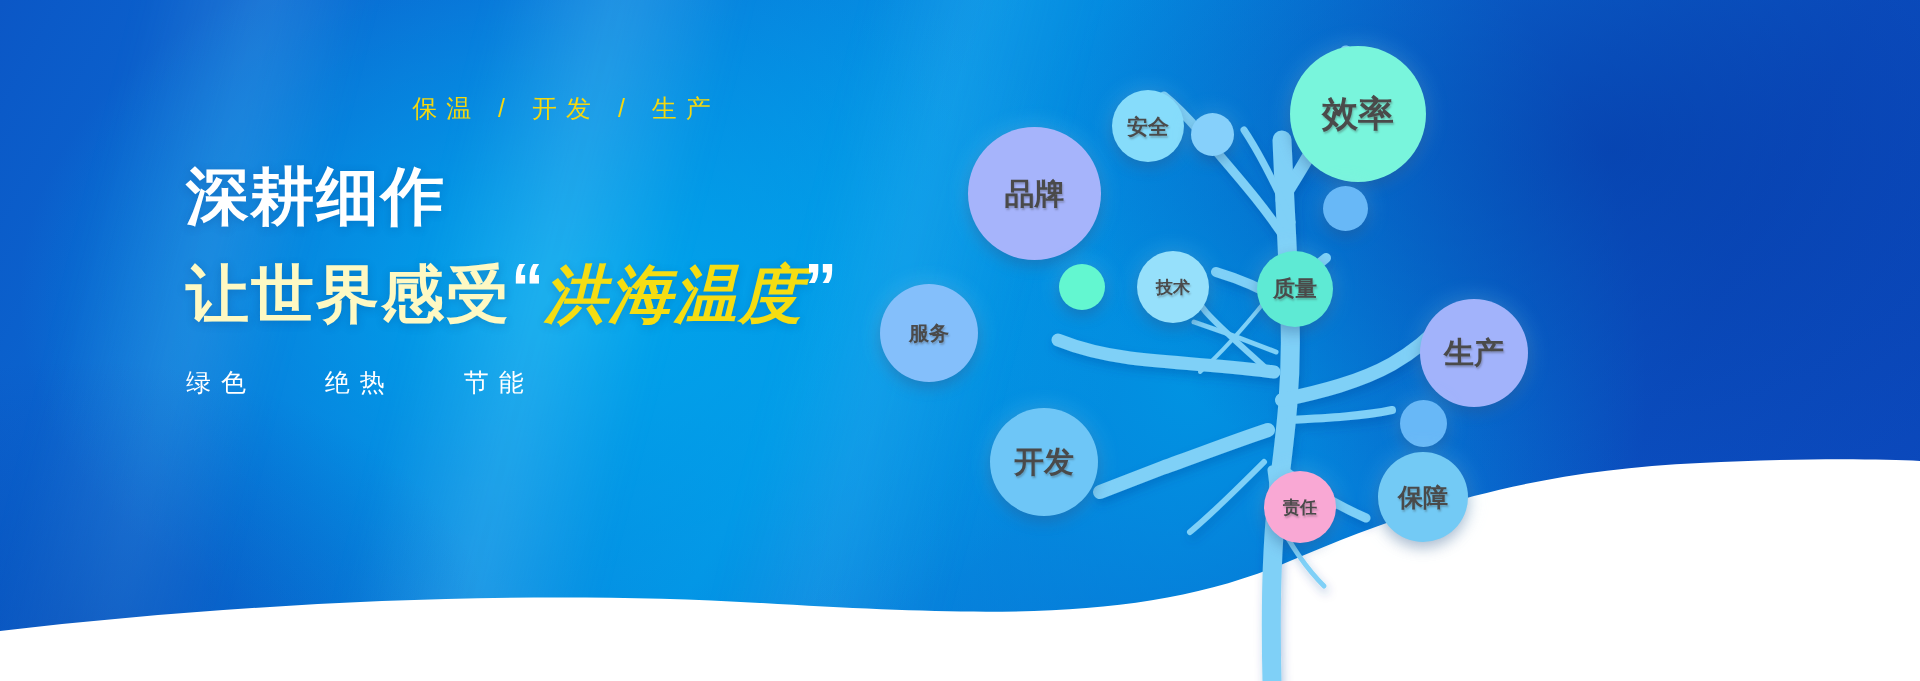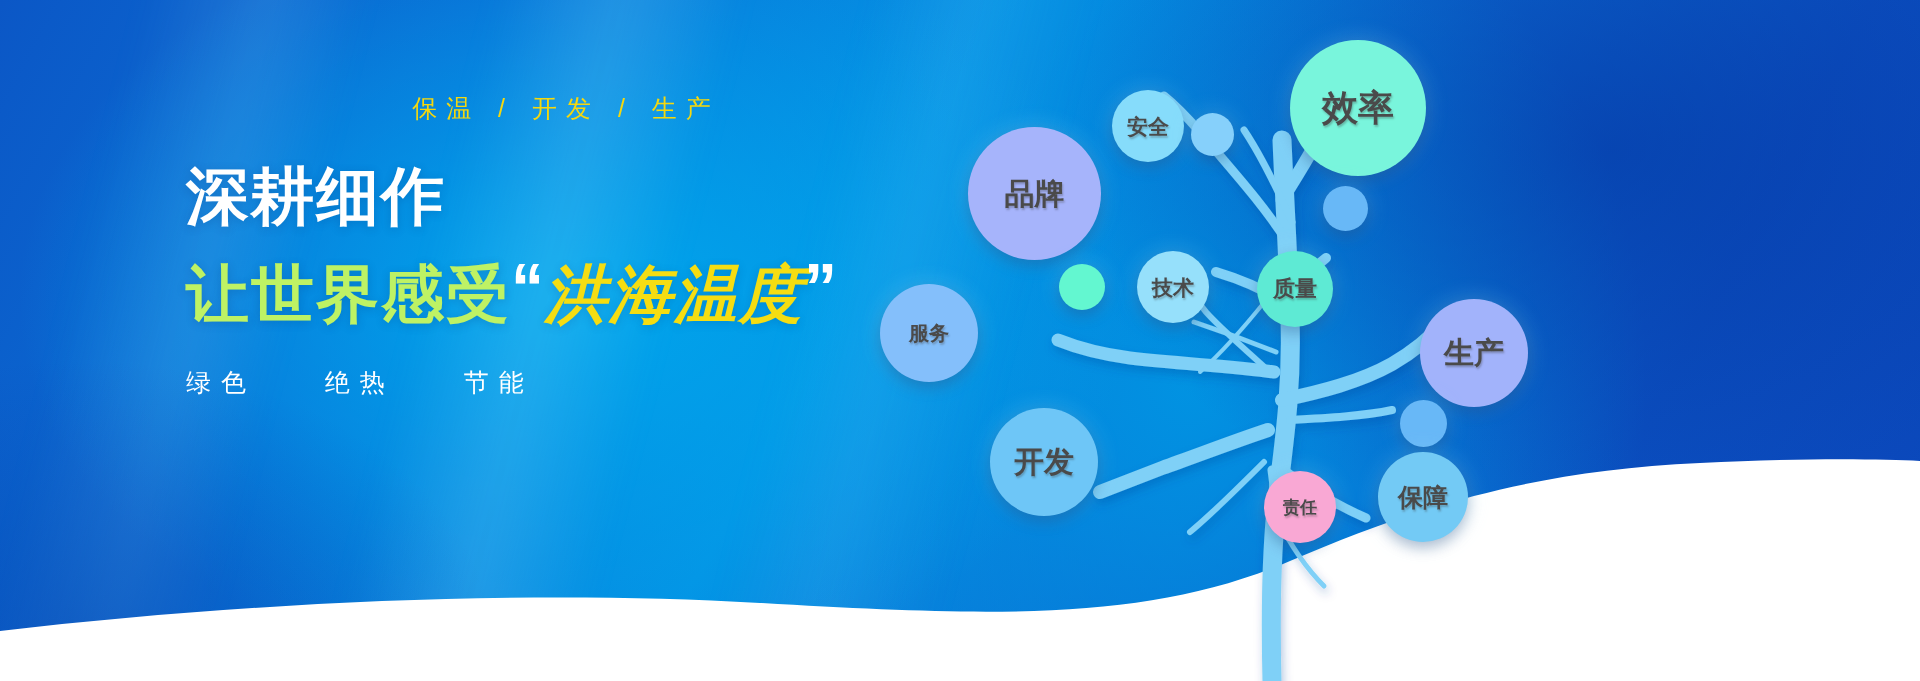--- a/index.html
+++ b/index.html
@@ -89,21 +89,21 @@
     text-shadow: 0 2px 10px rgba(0,40,110,0.22);
   }
   .headline-2 {
     display: flex;
     align-items: baseline;
     white-space: nowrap;
     margin: 0 0 44px 0;
     line-height: 1;
   }
   .headline-2 .plain {
-    color: #bef264;
+    color: #fef9c3;
     font-size: 63px;
     font-weight: bold;
     letter-spacing: 2px;
     text-shadow: 0 2px 10px rgba(0,40,110,0.22);
   }
   .headline-2 .q {
     color: #ffffff;
     font-size: 66px;
     font-weight: bold;
     line-height: 1;
@@ -241,25 +241,25 @@
   </svg>
 
   <div id="bubble-layer">
       <div class="bubble" style="left: 968px; top: 127px; width: 133px; height: 133px; background: rgb(166, 180, 251); font-size: 30px;">
         <span>品牌</span>
       </div>
       <div class="bubble" style="left: 1112px; top: 90px; width: 72px; height: 72px; background: rgb(134, 220, 251); font-size: 21px;">
         <span>安全</span>
       </div>
       <div class="bubble plain" style="left: 1191px; top: 113px; width: 43px; height: 43px; background: rgb(134, 208, 251);"></div>
-      <div class="bubble" style="left: 1290px; top: 40px; width: 136px; height: 136px; background: rgb(121, 245, 220); font-size: 36px;">
+      <div class="bubble" style="left: 1290px; top: 46px; width: 136px; height: 136px; background: rgb(121, 245, 220); font-size: 36px;">
         <span>效率</span>
       </div>
       <div class="bubble plain" style="left: 1323px; top: 186px; width: 45px; height: 45px; background: rgb(104, 184, 247);"></div>
-      <div class="bubble" style="left: 1137px; top: 251px; width: 72px; height: 72px; background: rgb(150, 224, 251); font-size: 21px;">
+      <div class="bubble" style="left: 1137px; top: 251px; width: 72px; height: 72px; background: rgb(150, 224, 251); font-size: 17px;">
         <span>技术</span>
       </div>
       <div class="bubble" style="left: 1257px; top: 251px; width: 76px; height: 76px; background: #5eead4; font-size: 22px;">
         <span>质量</span>
       </div>
       <div class="bubble plain" style="left: 1059px; top: 264px; width: 46px; height: 46px; background: rgb(99, 247, 208);"></div>
       <div class="bubble" style="left: 880px; top: 284px; width: 98px; height: 98px; background: rgb(132, 191, 251); font-size: 20px;">
         <span>服务</span>
       </div>
       <div class="bubble" style="left: 1420px; top: 299px; width: 108px; height: 108px; background: rgb(162, 179, 251); font-size: 30px;">

